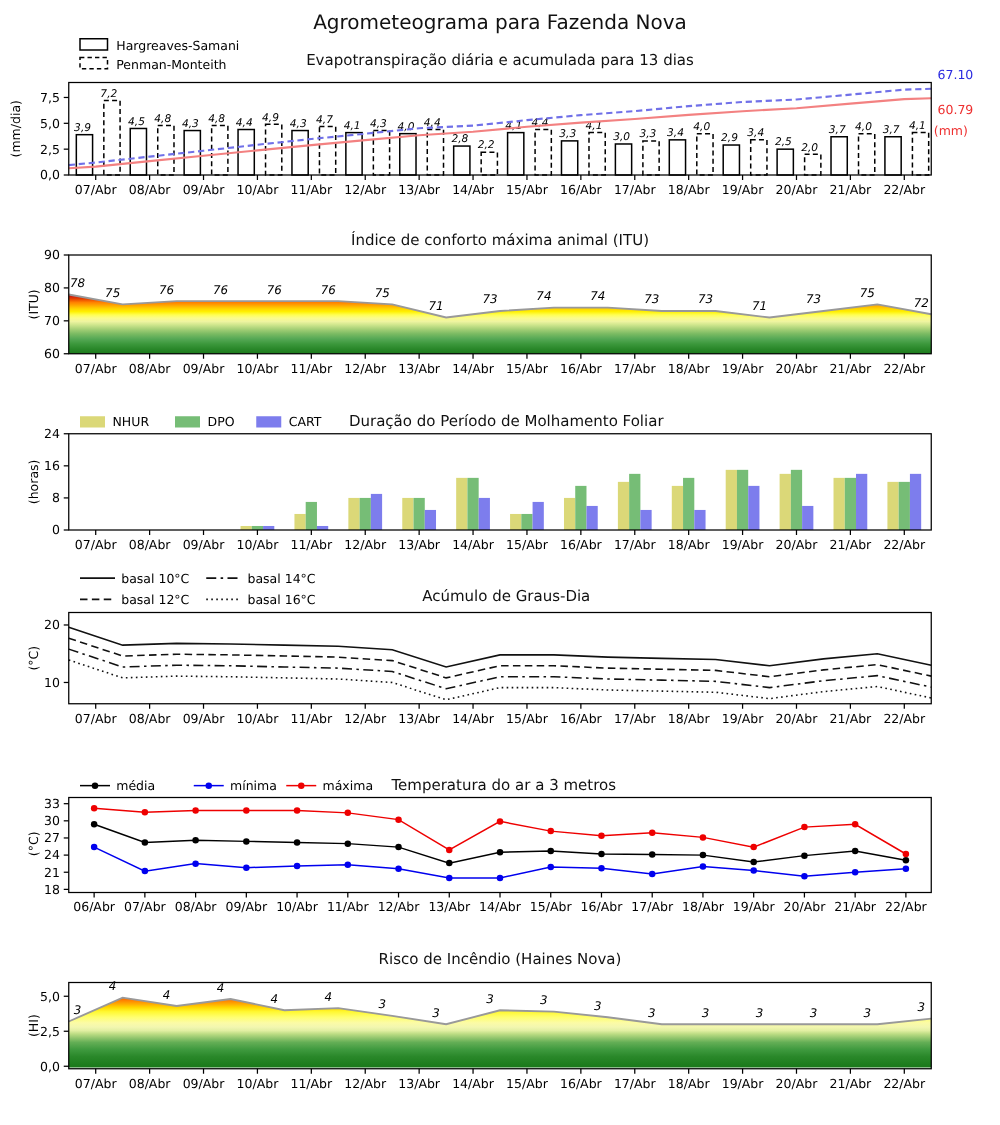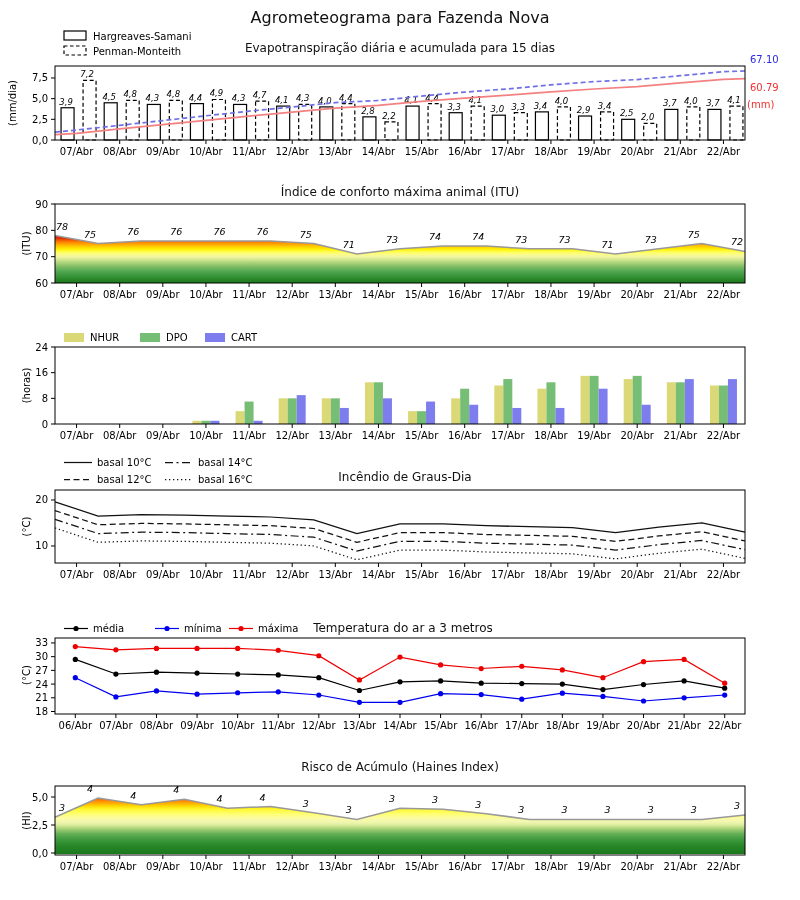--- a/index.html
+++ b/index.html
@@ -7,25 +7,26 @@
   .fig{position:relative;width:800px;height:900px;background:#fff;}
   .fig svg{position:absolute;left:0;top:0;}
   .main-title{position:absolute;left:0;right:0;top:8px;text-align:center;font-size:16px;color:#111;}
   .ctitle{position:absolute;transform:translateX(-50%);font-size:12px;color:#111;white-space:nowrap;}
 </style>
 </head>
 <body>
 
 <div class="fig">
   <div class="main-title">Agrometeograma para Fazenda Nova</div>
-  <div class="ctitle" style="left:400px;top:41px">Evapotranspiração diária e acumulada para 15 dias</div>
+  <div class="ctitle" style="left:400px;top:41px">Evapotranspiração diária e acumulada para 13 dias</div>
   <div class="ctitle" style="left:400px;top:185px">Índice de conforto máxima animal (ITU)</div>
-  <div class="ctitle" style="left:405px;top:470px">Incêndio de Graus-Dia</div>
+  <div class="ctitle" style="left:405px;top:330px">Duração do Período de Molhamento Foliar</div>
+  <div class="ctitle" style="left:405px;top:470px">Acúmulo de Graus-Dia</div>
   <div class="ctitle" style="left:403px;top:621px">Temperatura do ar a 3 metros</div>
-  <div class="ctitle" style="left:400px;top:760px">Risco de Acúmulo (Haines Index)</div>
+  <div class="ctitle" style="left:400px;top:760px">Risco de Incêndio (Haines Nova)</div>
   <svg id="canvas" width="800" height="900" viewBox="0 0 800 900">
       <g>
         <text x="16" y="103" font-size="10" text-anchor="middle" fill="#000" font-family="&quot;DejaVu Sans&quot;,sans-serif" transform="rotate(-90 16 103)">(mm/dia)</text>
         <g>
           <rect x="61.0625" y="107.747" width="13" height="32.253" fill="#fff" stroke="#000" stroke-width="1.2"></rect>
           <rect x="83.0625" y="80.456" width="13" height="59.544" fill="#fff" stroke="#000" stroke-width="1.2" stroke-dasharray="4 2.6"></rect>
           <text x="66.0625" y="104.747" font-size="8.5" text-anchor="middle" fill="#000" font-family="&quot;DejaVu Sans&quot;,sans-serif" font-style="italic">3,9</text>
           <text x="87.0625" y="77.456" font-size="8.5" text-anchor="middle" fill="#000" font-family="&quot;DejaVu Sans&quot;,sans-serif" font-style="italic">7,2</text>
           <rect x="104.1875" y="102.785" width="13" height="37.215" fill="#fff" stroke="#000" stroke-width="1.2"></rect>
           <rect x="126.1875" y="100.304" width="13" height="39.696" fill="#fff" stroke="#000" stroke-width="1.2" stroke-dasharray="4 2.6"></rect>

